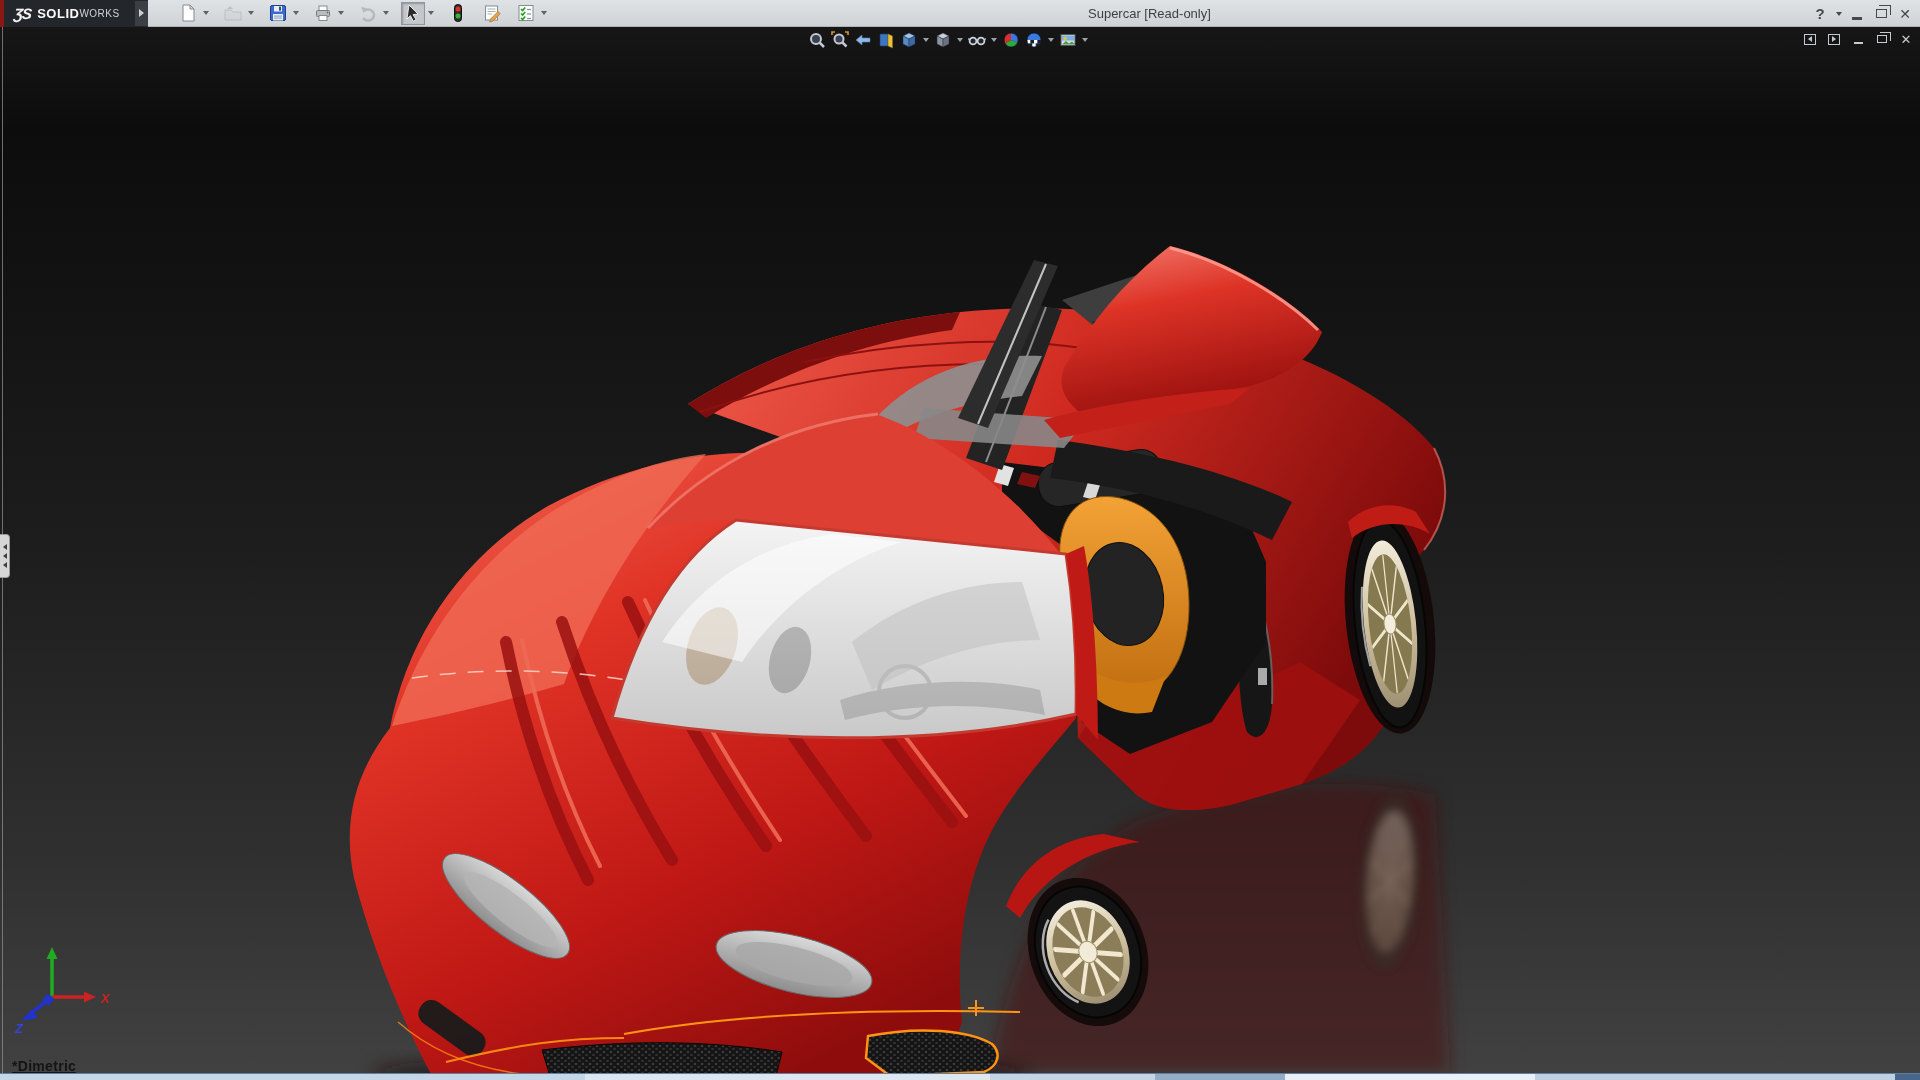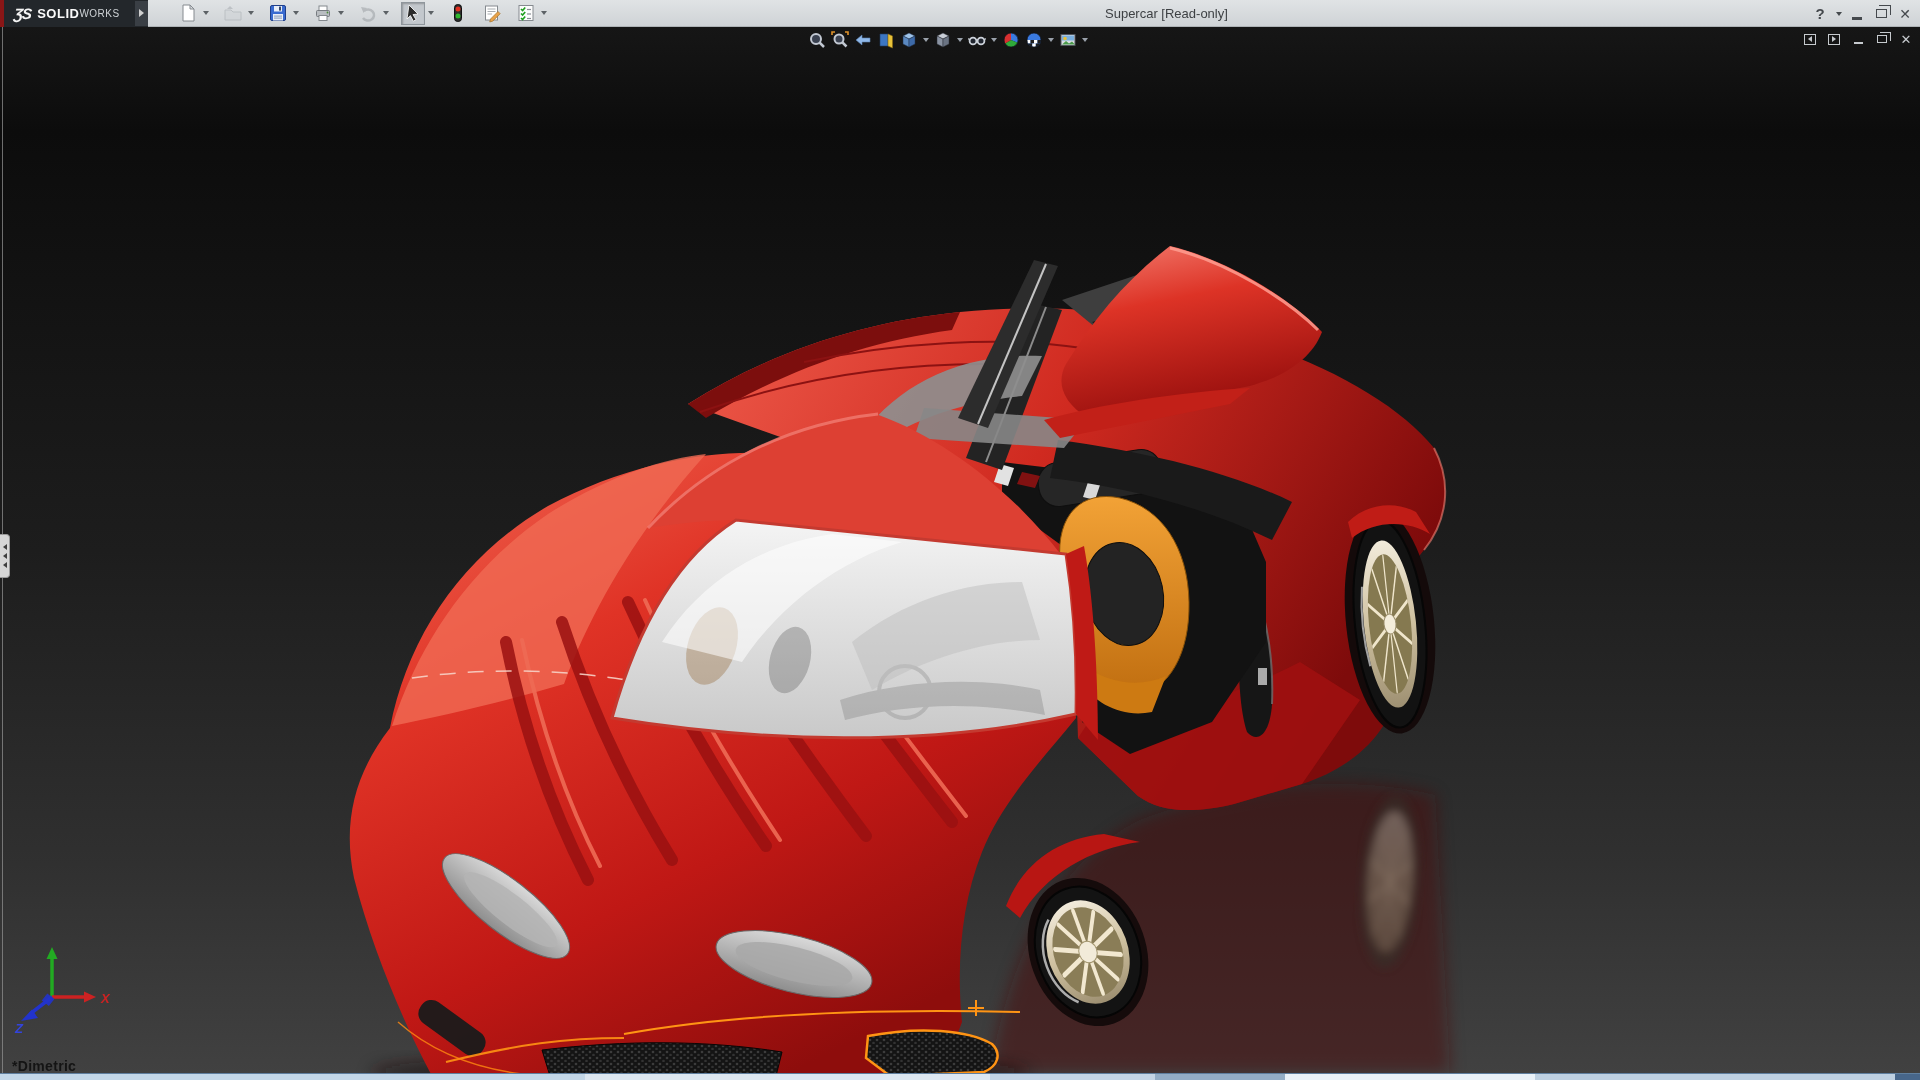--- a/index.html
+++ b/index.html
@@ -26,21 +26,21 @@
   .toolbar { display:flex; align-items:center; margin-left:28px; gap:2px; }
   .tbgroup { display:flex; align-items:center; margin-right:8px; }
   .tb { width:24px; height:23px; border:1px solid transparent; background:transparent;
         display:flex; align-items:center; justify-content:center; cursor:pointer; padding:0; }
   .tb.active { background:#c3c8cd; border:1px solid #8f969c; box-shadow:inset 1px 1px 2px rgba(0,0,0,.25); }
   .tb.disabled { opacity:.45; }
   .ddl { width:11px; height:23px; display:flex; align-items:center; justify-content:center; cursor:pointer; }
   .ddl::after { content:""; border-left:3.5px solid transparent; border-right:3.5px solid transparent;
                 border-top:4px solid #5c6165; }
 
-  .wtitle { position:absolute; left:1088px; top:6px; font-size:13px; color:#3e4144;margin-left:17px; }
+  .wtitle { position:absolute; left:1088px; top:6px; font-size:13px; color:#3e4144; }
 
   .wincontrols { position:absolute; right:4px; top:0; height:27px; display:flex; align-items:center; gap:2px; }
   .wc { width:22px; height:22px; display:flex; align-items:center; justify-content:center;
         color:#45494d; font-size:14px; cursor:pointer; background:transparent; border:none; }
   .wc .minbar { width:10px; height:3px; background:#45494d; margin-top:9px; }
   .wc .restbox { position:relative; width:11px; height:9px; border:1.5px solid #45494d; background:transparent; }
   .wc .restbox::before { content:""; position:absolute; left:2px; top:-5px; width:11px; height:9px;
                          border:1.5px solid #45494d; border-bottom:none; border-left:none; }
   .wc-help { font-weight:bold; font-size:15px; }
   .ddl.small::after { border-top-color:#45494d; }
@@ -71,21 +71,21 @@
              display:flex; align-items:center; justify-content:center; }
   .panebox i { width:0; height:0; border-top:3px solid transparent; border-bottom:3px solid transparent; }
   .panebox i.l { border-right:4px solid #c6cace; }
   .panebox i.r { border-left:4px solid #c6cace; }
   .dc .minbar { width:9px; height:2.5px; background:#c6cace; margin-top:8px; }
   .dc .restbox { position:relative; width:10px; height:8px; border:1.5px solid #c6cace; }
   .dc .restbox::before { content:""; position:absolute; left:2px; top:-4px; width:10px; height:8px;
                          border:1.5px solid #c6cace; border-bottom:none; border-left:none; }
 
   .viewname { position:absolute; left:12px; top:1031px; font-size:14px; font-weight:700;
-              color:#141414; letter-spacing:.3px; }
+              color:#141414; letter-spacing:.3px;text-decoration:underline; }
   .triad { position:absolute; left:14px; top:918px; width:100px; height:92px; }
 
   
   .taskbar { position:absolute; left:0; top:1073px; width:1920px; height:7px; display:flex;
              border-top:1px solid #5f7f9f; }
   .taskbar div { height:100%; }
 </style>
 </head>
 <body>
 

